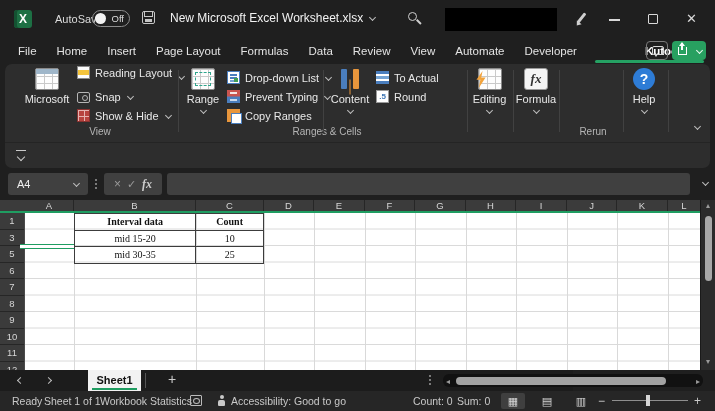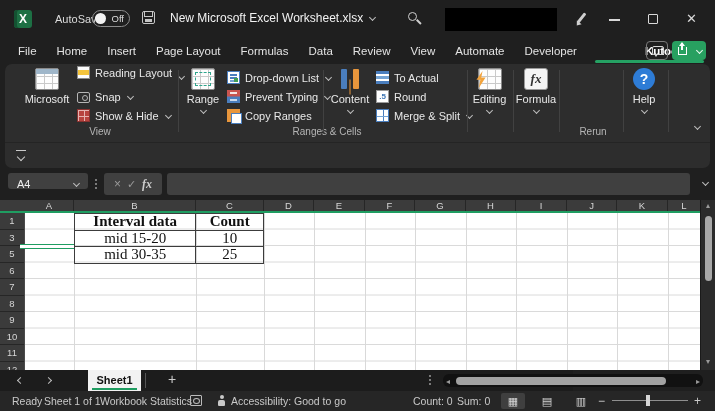--- a/index.html
+++ b/index.html
@@ -136,21 +136,21 @@
     transform:rotate(50deg); }
   .help-ic { width:22px; height:22px; border-radius:50%; background:#2e7cd6; color:#fff;
     font-weight:bold; font-size:14px; text-align:center; line-height:22px; }
   .collapse-chev { position:absolute; right:10px; top:60px; }
   .dblchev { position:absolute; left:11px; top:86px; width:10px; height:9px; border-top:1.6px solid #c9c9c9; }
   .dblchev::after { content:""; position:absolute; left:2px; top:2.5px; width:5px; height:5px;
     border-right:1.6px solid #c9c9c9; border-bottom:1.6px solid #c9c9c9; transform:rotate(45deg); }
 
   
   .fbar { position:absolute; left:0; top:170px; width:715px; height:29px; }
-  .namebox { position:absolute; left:8px; top:3px; width:80px; height:16px; background:#404040;
+  .namebox { position:absolute; left:8px; top:3px; width:80px; height:22px; background:#404040;
     border-radius:3px; font-size:11px; color:#efefef; line-height:22px; padding-left:9px; }
   .namebox .chev { position:absolute; right:9px; top:8px; }
   .fbar .vdots { position:absolute; left:95px; top:9px; }
   .fx-box { position:absolute; left:104px; top:3px; width:58px; height:22px; background:#404040;
     border-radius:3px; display:flex; align-items:center; justify-content:space-around; padding:0 7px; }
   .fx-box .x { color:#9a9a9a; font-size:12px; }
   .fx-box .ok { color:#9a9a9a; font-size:11px; }
   .fx-box .fx { color:#cdcdcd; font-family:"Liberation Serif","DejaVu Serif",serif; font-style:italic;
     font-size:12px; font-weight:bold; }
   .finput { position:absolute; left:167px; top:3px; width:523px; height:22px; background:#404040; border-radius:3px; }
@@ -166,21 +166,21 @@
     line-height:11px; border-right:1px solid #262626; }
   .hdr-green { position:absolute; left:0; top:11px; width:700px; height:2px; background:#1f9d61; }
   .rowhdrs { position:absolute; left:0; top:13px; width:25px; height:157px; background:#3b3b3b;
     border-right:1px solid #4a4a4a; overflow:hidden; }
   .row-h { height:16.5px; font-size:9.5px; color:#d6d6d6; text-align:center; line-height:16px;
     border-bottom:1px solid #262626; }
   .body { position:absolute; left:25px; top:13px; width:675px; height:157px; background:#fff;
     background-image:linear-gradient(to top,#d9d9d9 1px,transparent 1px); background-size:100% 16.5px; }
   .vline { position:absolute; top:0; bottom:0; width:1px; background:#d9d9d9; }
   .tbl { position:absolute; left:49px; top:0; width:190px; border-top:1px solid #3c3c3c;
-    border-left:1px solid #3c3c3c; font-family:"Liberation Serif","DejaVu Serif",serif; font-size:15px; color:#111; }
+    border-left:1px solid #3c3c3c; font-family:"Liberation Serif","DejaVu Serif",serif; font-size:10px; color:#111; }
   .trow { display:flex; height:16.5px; }
   .tcell { border-right:1px solid #3c3c3c; border-bottom:1px solid #3c3c3c; text-align:center;
     line-height:15.5px; overflow:hidden; }
   .tcell.b { width:122px; } .tcell.c { width:68px; }
   .trow.hdr .tcell { font-weight:bold; }
   .hidden-row-mark { position:absolute; left:-5px; top:31px; width:54px; height:5px; background:#fff;
     border-top:1.8px solid #1f9d61; border-bottom:1.8px solid #1f9d61; }
   .vscroll { position:absolute; left:700px; top:0; width:15px; height:170px; background:#2b2b2b;
     border-left:1px solid #1a1a1a; font-size:8px; color:#9a9a9a; text-align:center; }
   .vscroll .thumb { position:absolute; left:4px; top:16px; width:7px; height:65px; background:#a8a8a8; border-radius:4px; }
@@ -319,25 +319,20 @@
       <span class="chev"></span>
     </div>
     <div class="smallrow" style="left:371px;top:6px;">
       <span class="ic13 toactual-ic"></span>
       <span>To Actual</span>
     </div>
     <div class="smallrow" style="left:371px;top:25px;">
       <span class="ic13 round-ic">.5</span>
       <span>Round</span>
     </div>
-    <div class="smallrow" style="left:371px;top:44px;">
-      <span class="ic13 merge-ic"></span>
-      <span>Merge &amp; Split</span>
-      <span class="chev"></span>
-    </div>
     <div class="vsep" style="left:462px;"></div>
 
     <div class="bigbtn" style="left:462px;width:45px;">
       <span class="sheet22 editing-ic">
           <span class="bolt"></span>
         </span>
       <span class="lbl">Editing</span>
       <span class="chev"></span>
     </div>
     <div class="vsep" style="left:508px;"></div>

